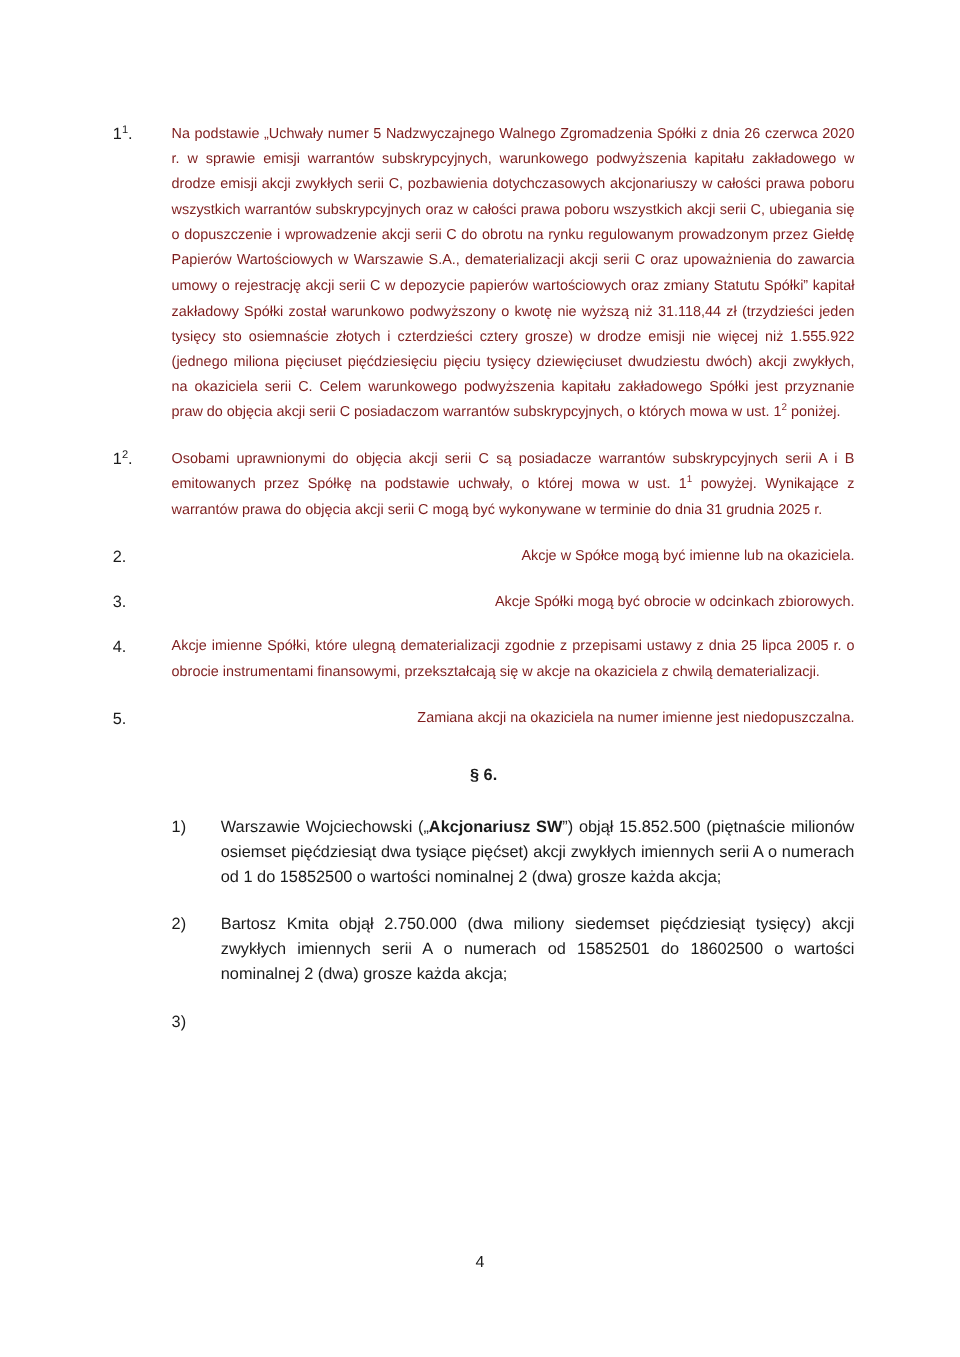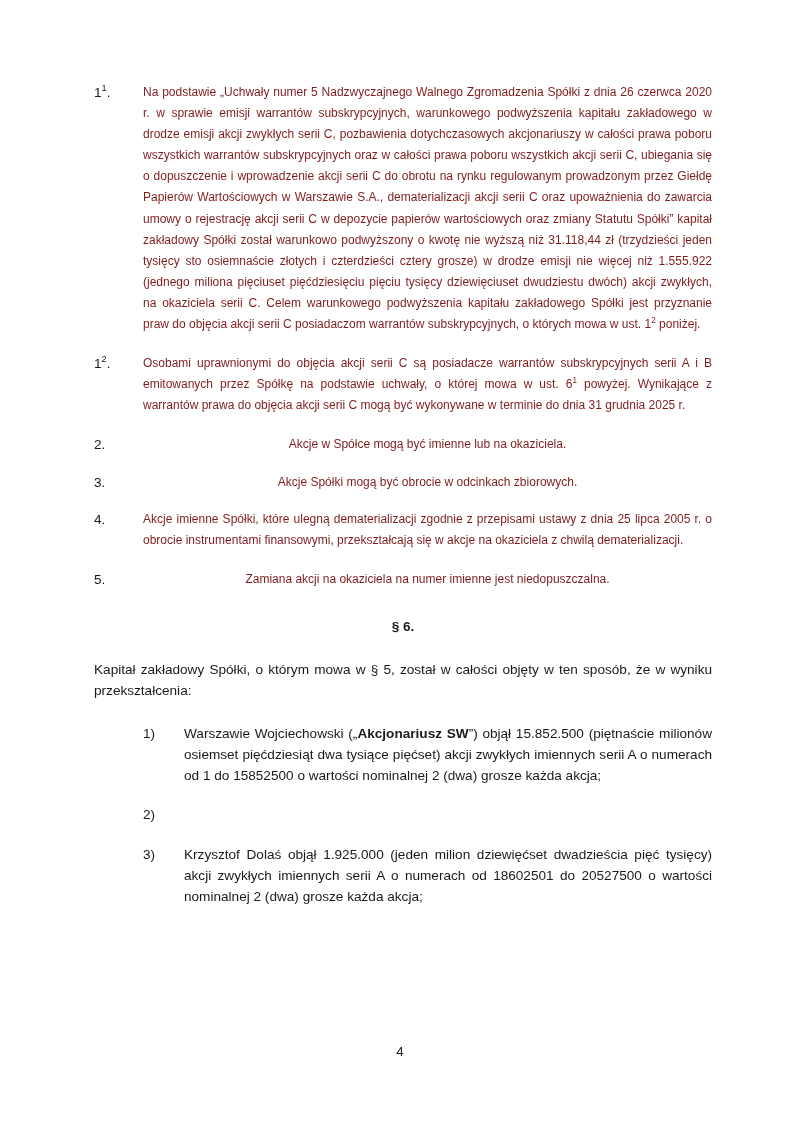--- a/index.html
+++ b/index.html
@@ -15,21 +15,21 @@
     margin: 0 auto;
     background: #ffffff;
     font-family: "Liberation Sans", sans-serif;
     color: #1a1a1a;
     box-sizing: border-box;
     overflow: hidden;
   }
   .content {
     position: absolute;
     left: 94px;
-    top: 82px;
+    top: 101px;
     width: 618px;
   }
 
   
   .item {
     display: flex;
     align-items: flex-start;
     margin-bottom: 18px;
   }
   .item .marker {
@@ -42,21 +42,21 @@
   .item .body {
     flex: 1 1 auto;
     font-size: 12px;
     line-height: 21.1px;
     text-align: justify;
     text-justify: inter-word;
     color: #7f1d1d;
     hyphens: none;
   }
   .item.tight { margin-bottom: 16px; }
-  .item.single .body { text-align: center; }
+  .item.single .body { text-align: right; }
 
   sup {
     font-size: 0.68em;
     vertical-align: super;
     line-height: 0;
   }
 
   
   .section-heading {
     text-align: center;
@@ -116,21 +116,21 @@
 <div class="page">
   <div class="content">
 
     <div class="item">
       <div class="marker"><span>1</span><sup>1</sup><span>.</span></div>
       <div class="body"><span>Na podstawie „Uchwały numer 5 Nadzwyczajnego Walnego Zgromadzenia Spółki z dnia 26 czerwca 2020 r. w sprawie emisji warrantów subskrypcyjnych, warunkowego podwyższenia kapitału zakładowego w drodze emisji akcji zwykłych serii C, pozbawienia dotychczasowych akcjonariuszy w całości prawa poboru wszystkich warrantów subskrypcyjnych oraz w całości prawa poboru wszystkich akcji serii C, ubiegania się o dopuszczenie i wprowadzenie akcji serii C do obrotu na rynku regulowanym prowadzonym przez Giełdę Papierów Wartościowych w Warszawie S.A., dematerializacji akcji serii C oraz upoważnienia do zawarcia umowy o rejestrację akcji serii C w depozycie papierów wartościowych oraz zmiany Statutu Spółki” kapitał zakładowy Spółki został warunkowo podwyższony o kwotę nie wyższą niż 31.118,44 zł (trzydzieści jeden tysięcy sto osiemnaście złotych i czterdzieści cztery grosze) w drodze emisji nie więcej niż 1.555.922 (jednego miliona pięciuset pięćdziesięciu pięciu tysięcy dziewięciuset dwudziestu dwóch) akcji zwykłych, na okaziciela serii C. Celem warunkowego podwyższenia kapitału zakładowego Spółki jest przyznanie praw do objęcia akcji serii C posiadaczom warrantów subskrypcyjnych, o których mowa w ust. 1</span><sup>2</sup><span> poniżej.</span></div>
     </div>
 
     <div class="item">
       <div class="marker"><span>1</span><sup>2</sup><span>.</span></div>
-      <div class="body"><span>Osobami uprawnionymi do objęcia akcji serii C są posiadacze warrantów subskrypcyjnych serii A i B emitowanych przez Spółkę na podstawie uchwały, o której mowa w ust. 6</span><sup>1</sup><span> powyżej. Wynikające z warrantów prawa do objęcia akcji serii C mogą być wykonywane w terminie do dnia 31 grudnia 2025 r.</span></div>
+      <div class="body"><span>Osobami uprawnionymi do objęcia akcji serii C są posiadacze warrantów subskrypcyjnych serii A i B emitowanych przez Spółkę na podstawie uchwały, o której mowa w ust. 1</span><sup>1</sup><span> powyżej. Wynikające z warrantów prawa do objęcia akcji serii C mogą być wykonywane w terminie do dnia 31 grudnia 2025 r.</span></div>
     </div>
 
     <div class="item single tight">
       <div class="marker">2.</div>
       <div class="body">Akcje w Spółce mogą być imienne lub na okaziciela.</div>
     </div>
 
     <div class="item single tight">
       <div class="marker">3.</div>
       <div class="body">Akcje Spółki mogą być obrocie w odcinkach zbiorowych.</div>
@@ -141,35 +141,34 @@
       <div class="body">Akcje imienne Spółki, które ulegną dematerializacji zgodnie z przepisami ustawy z dnia 25 lipca 2005 r. o obrocie instrumentami finansowymi, przekształcają się w akcje na okaziciela z chwilą dematerializacji.</div>
     </div>
 
     <div class="item single tight">
       <div class="marker">5.</div>
       <div class="body">Zamiana akcji na okaziciela na numer imienne jest niedopuszczalna.</div>
     </div>
 
     <div class="section-heading">§ 6.</div>
 
-    <p class="para">Kapitał zakładowy Spółki, o którym mowa w § 5, został w całości objęty w ten sposób, że w wyniku przekształcenia:</p>
 
     <div class="sublist">
 
       <div class="subitem">
         <div class="marker">1)</div>
         <div class="body"><span>Warszawie Wojciechowski („</span><b>Akcjonariusz SW</b><span>”) objął 15.852.500 (piętnaście milionów osiemset pięćdziesiąt dwa tysiące pięćset) akcji zwykłych imiennych serii A o numerach od 1 do 15852500 o wartości nominalnej 2 (dwa) grosze każda akcja;</span></div>
       </div>
 
       <div class="subitem">
         <div class="marker">2)</div>
+        <div class="body"><span>Bartosz Kmita objął 2.750.000 (dwa miliony siedemset pięćdziesiąt tysięcy) akcji zwykłych imiennych serii A o numerach od 15852501 do 18602500 o wartości nominalnej 2 (dwa) grosze każda akcja;</span></div>
       </div>
 
       <div class="subitem">
         <div class="marker">3)</div>
-        <div class="body"><span>Krzysztof Dolaś objął 1.925.000 (jeden milion dziewięćset dwadzieścia pięć tysięcy) akcji zwykłych imiennych serii A o numerach od 18602501 do 20527500 o wartości nominalnej 2 (dwa) grosze każda akcja;</span></div>
       </div>
 
     </div>
   </div>
 
   <div class="page-number">4</div>
 </div>
 
 </body></html>

